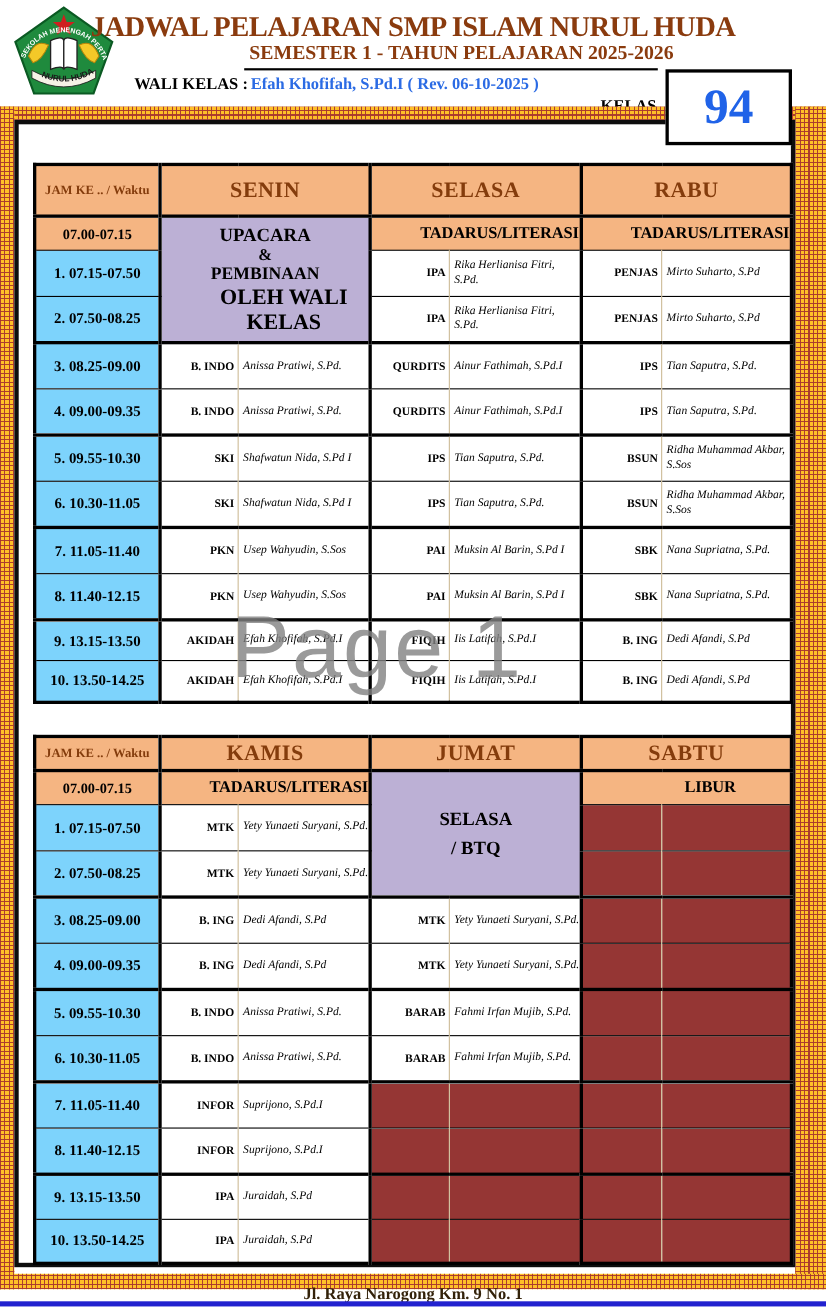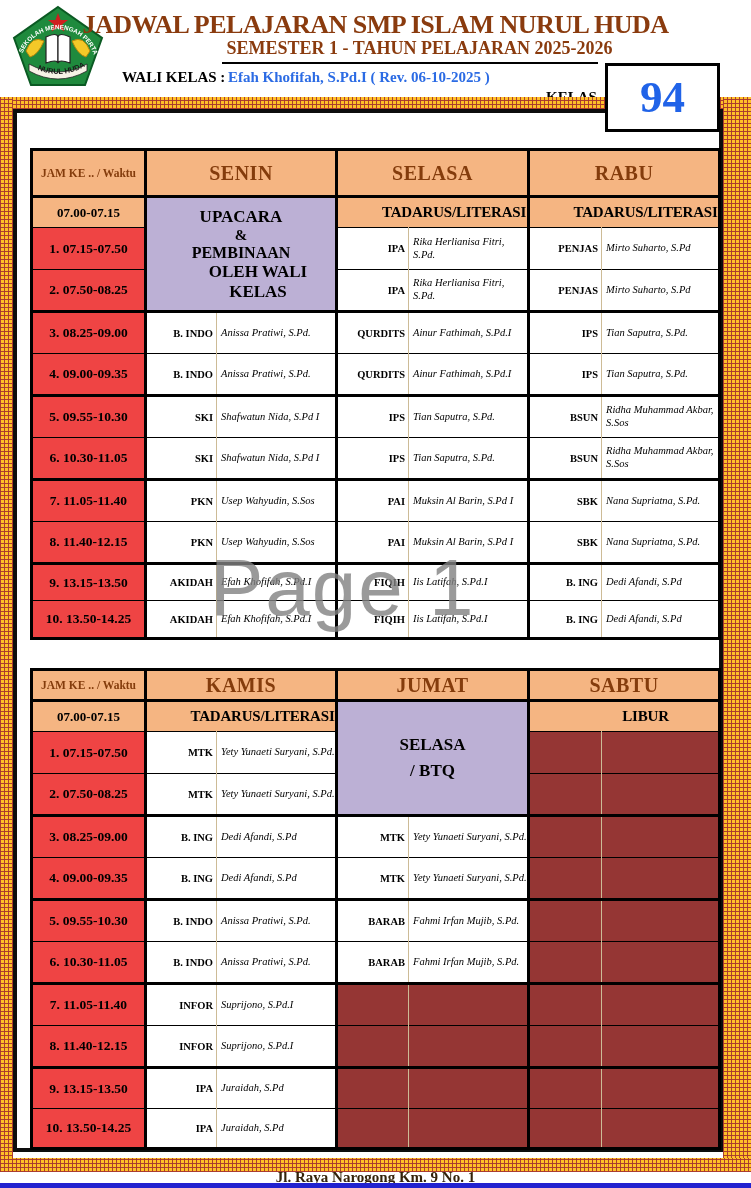--- a/index.html
+++ b/index.html
@@ -32,36 +32,36 @@
   .hatch-bottom{left:0;top:1158px;width:751px;height:14px;}
   .frame{position:absolute;left:13px;top:109px;width:710px;height:1043px;box-sizing:border-box;
          border:4px solid #0d0d0d;background:#fff;z-index:2;}
 
   
   table.sched{position:absolute;left:30px;border-collapse:collapse;table-layout:fixed;
               width:688px;z-index:3;background:#fff;}
   .sched td{border-top:1.5px solid #000;padding:0;vertical-align:middle;overflow:hidden;}
   .sched tr.bt td{border-top:3px solid #000;}
   .sched{border:3px solid #000;}
-  td.timec{border-right:3px solid #000;background:#ef4444;text-align:center;
+  td.timec{border-right:3px solid #000;background:#7dd3fc;text-align:center;
            font-weight:bold;font-size:13.5px;}
   td.timec.t0{background:#f5b582;font-size:13px;}
   td.s{border-left:3px solid #000;border-right:1.2px solid #cdbb96;background:#fff;
        text-align:right;font-weight:bold;font-size:10.5px;padding-right:3px;}
   td.t{background:#fff;font-style:italic;font-size:10.5px;line-height:1.2;padding-left:4px;}
   td.banner{border-left:3px solid #000;background:#f5b582;text-align:center;
             font-weight:bold;font-size:15px;letter-spacing:-0.2px;padding-left:43px;}
   td.merged{border-left:3px solid #000;background:#bcb0d5;text-align:center;font-weight:bold;}
   td.blk{background:#953634;}
   td.corner{background:#f5b582;color:#843c0c;font-weight:bold;font-size:11.5px;
             text-align:center;border-right:3px solid #000;}
   td.dayh{background:#f5b582;color:#843c0c;font-weight:bold;font-size:20px;text-align:center;
           border-left:3px solid #000;border-bottom:3px solid #000;letter-spacing:0.5px;}
   .mlines{display:flex;flex-direction:column;justify-content:space-evenly;height:100%;}
-  .mline1{font-size:17px;} .mline2{font-size:15px;} .mline3{font-size:16px;} .mline4{font-size:17px;padding-left:34px;}
+  .mline1{font-size:17px;} .mline2{font-size:15px;} .mline3{font-size:16px;} .mline4{font-size:20px;padding-left:34px;}
   .m2lines{display:flex;flex-direction:column;justify-content:center;gap:6px;height:100%;}
   .m2line{font-size:17px;}
 
   
   .watermark{position:absolute;left:210px;top:542px;font-family:"Liberation Sans",sans-serif;
              font-size:80px;color:#828282;opacity:0.8;z-index:10;letter-spacing:2px;}
   .address{position:absolute;left:0;top:1169px;width:100%;text-align:center;
            font-size:15px;font-weight:bold;color:#33220a;z-index:5;}
   .blueline{position:absolute;left:0;top:1183px;width:751px;height:5px;background:#2222cf;z-index:5;}
 </style>

